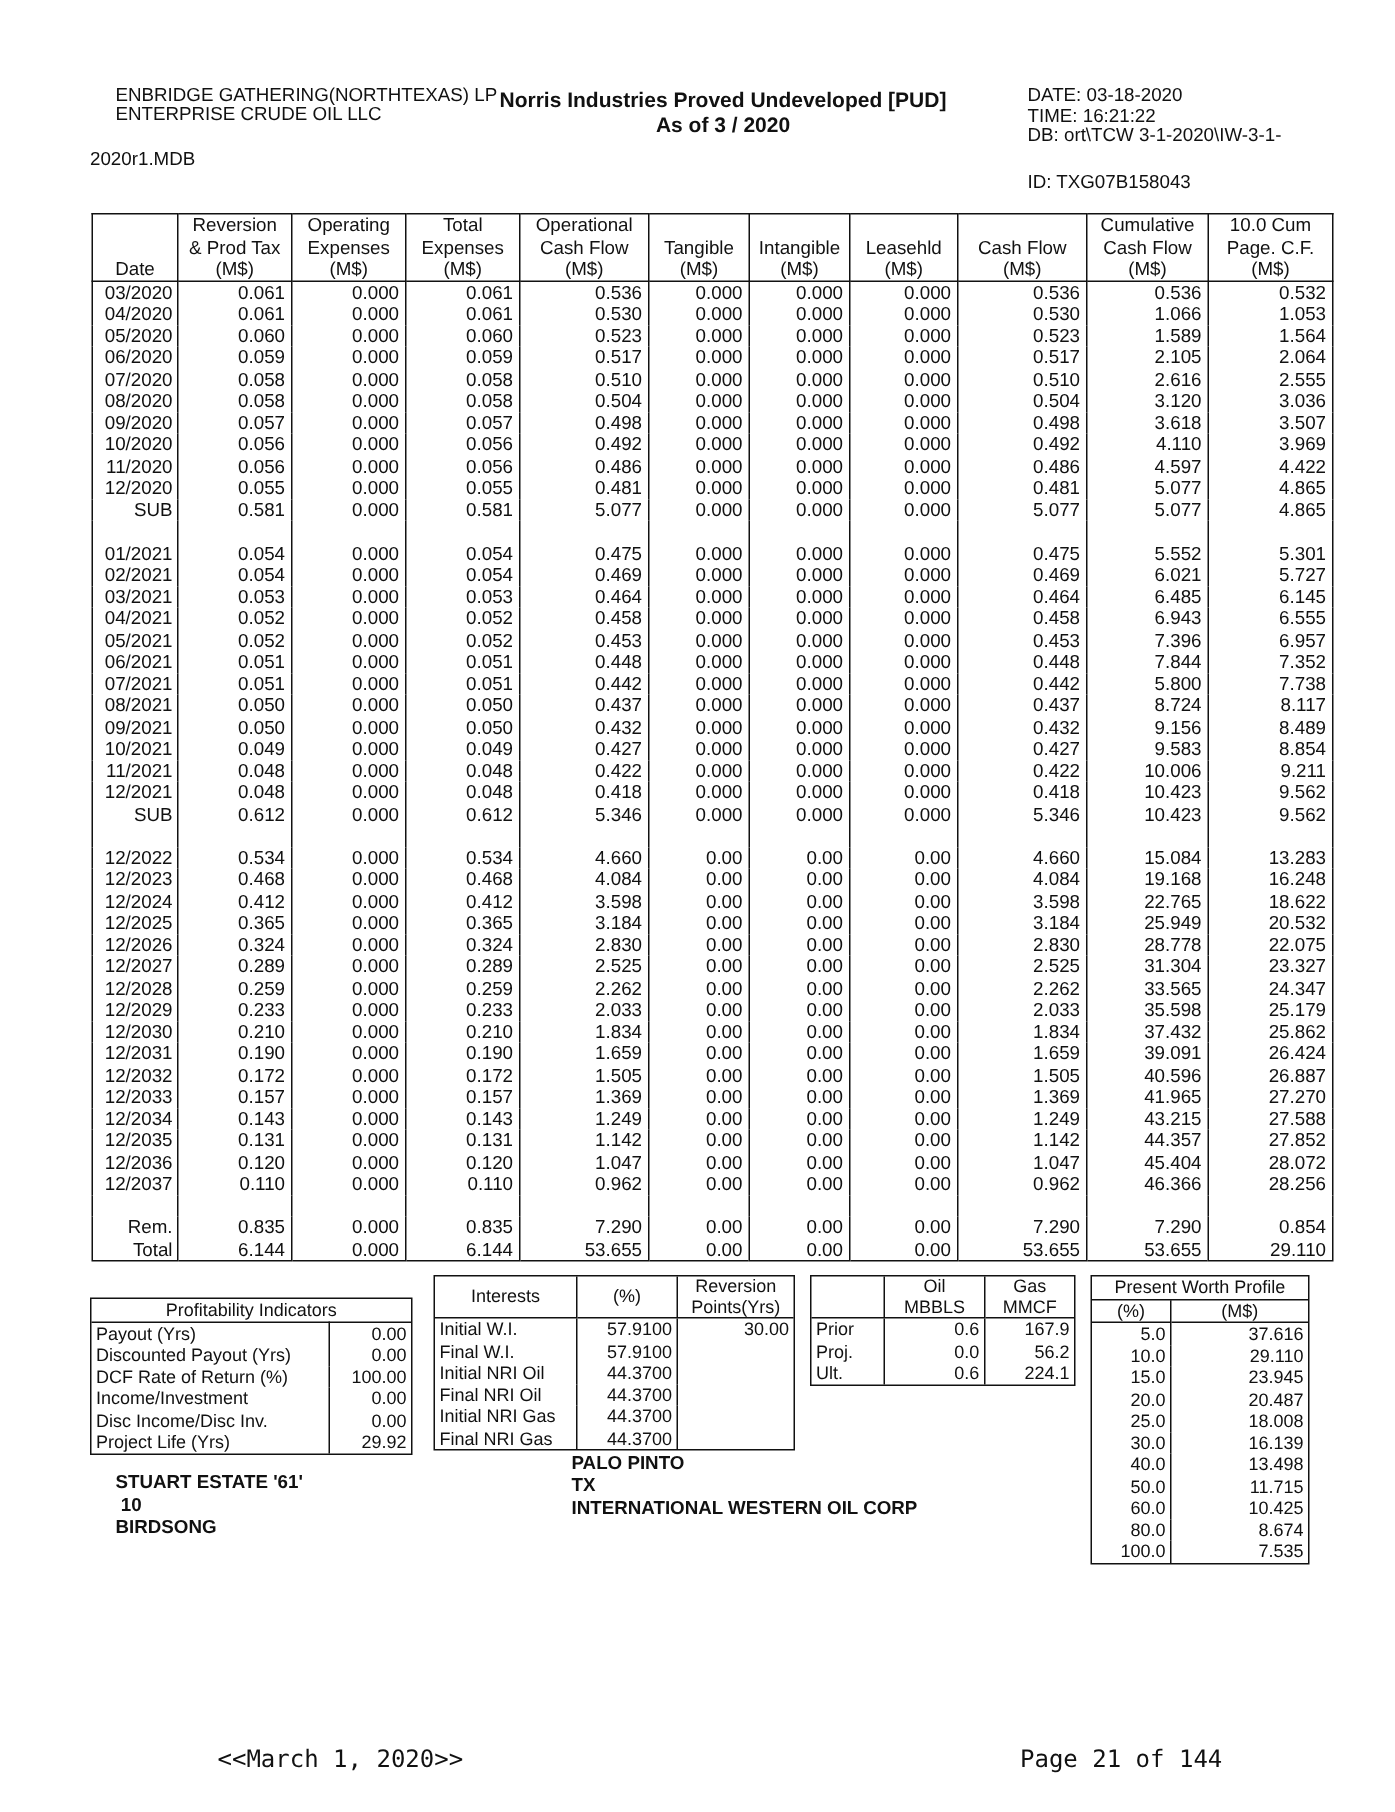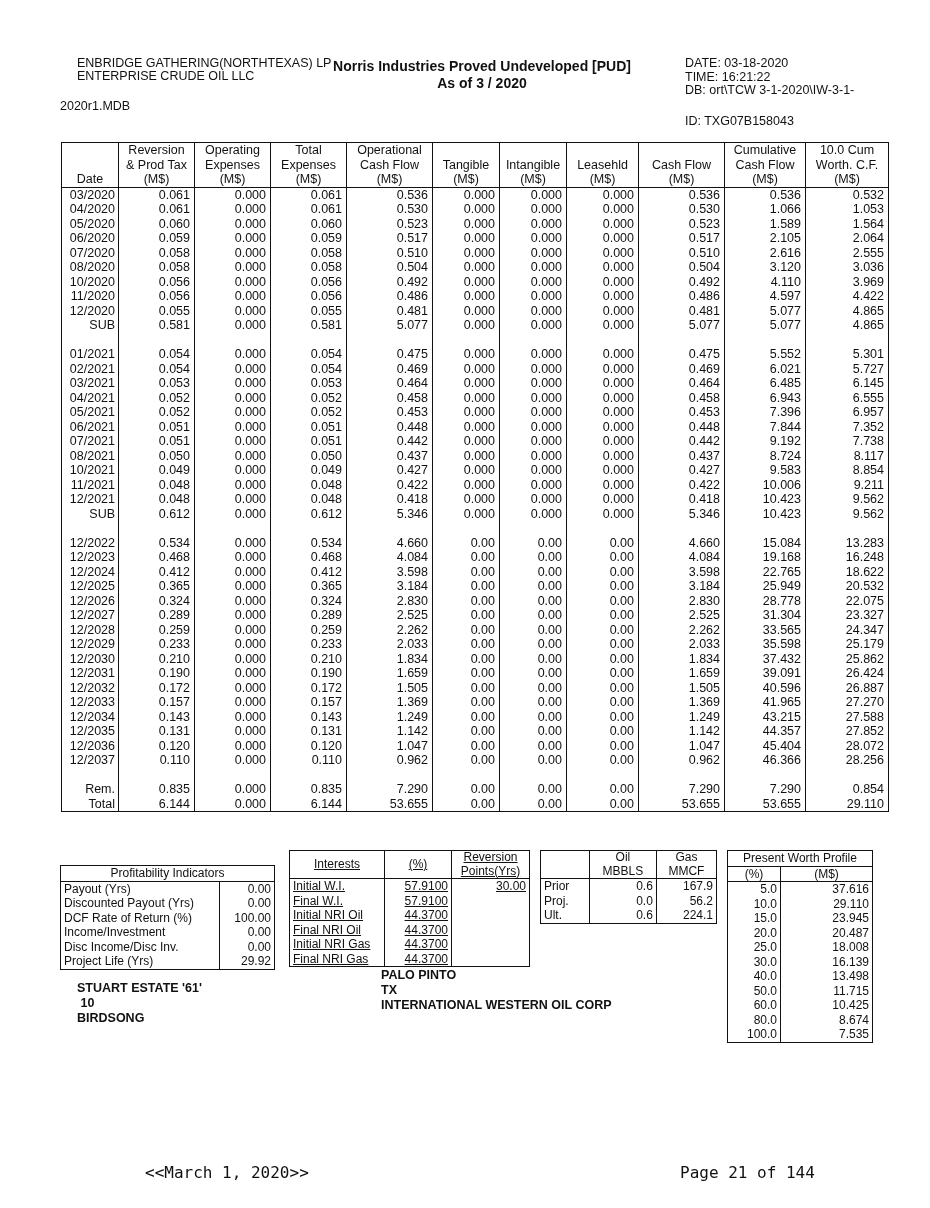--- a/index.html
+++ b/index.html
@@ -109,21 +109,21 @@
           <div>Cash Flow</div>
           <div>(M$)</div>
         </th>
         <th>
           <div>Cumulative</div>
           <div>Cash Flow</div>
           <div>(M$)</div>
         </th>
         <th>
           <div>10.0 Cum</div>
-          <div>Worth. C.F.</div>
+          <div>Page. C.F.</div>
           <div>(M$)</div>
         </th>
       </tr>
     </thead>
 <tbody>
       <tr>
         <td class="date">03/2020</td>
         <td>0.061</td>
         <td>0.000</td>
         <td>0.061</td>
@@ -194,20 +194,33 @@
         <td>0.058</td>
         <td>0.504</td>
         <td>0.000</td>
         <td>0.000</td>
         <td>0.000</td>
         <td>0.504</td>
         <td>3.120</td>
         <td>3.036</td>
       </tr>
       <tr>
+        <td class="date">09/2020</td>
+        <td>0.057</td>
+        <td>0.000</td>
+        <td>0.057</td>
+        <td>0.498</td>
+        <td>0.000</td>
+        <td>0.000</td>
+        <td>0.000</td>
+        <td>0.498</td>
+        <td>3.618</td>
+        <td>3.507</td>
+      </tr>
+      <tr>
         <td class="date">10/2020</td>
         <td>0.056</td>
         <td>0.000</td>
         <td>0.056</td>
         <td>0.492</td>
         <td>0.000</td>
         <td>0.000</td>
         <td>0.000</td>
         <td>0.492</td>
         <td>4.110</td>
@@ -346,37 +359,50 @@
       <tr>
         <td class="date">07/2021</td>
         <td>0.051</td>
         <td>0.000</td>
         <td>0.051</td>
         <td>0.442</td>
         <td>0.000</td>
         <td>0.000</td>
         <td>0.000</td>
         <td>0.442</td>
-        <td>9.192</td>
+        <td>5.800</td>
         <td>7.738</td>
       </tr>
       <tr>
         <td class="date">08/2021</td>
         <td>0.050</td>
         <td>0.000</td>
         <td>0.050</td>
         <td>0.437</td>
         <td>0.000</td>
         <td>0.000</td>
         <td>0.000</td>
         <td>0.437</td>
         <td>8.724</td>
         <td>8.117</td>
       </tr>
       <tr>
+        <td class="date">09/2021</td>
+        <td>0.050</td>
+        <td>0.000</td>
+        <td>0.050</td>
+        <td>0.432</td>
+        <td>0.000</td>
+        <td>0.000</td>
+        <td>0.000</td>
+        <td>0.432</td>
+        <td>9.156</td>
+        <td>8.489</td>
+      </tr>
+      <tr>
         <td class="date">10/2021</td>
         <td>0.049</td>
         <td>0.000</td>
         <td>0.049</td>
         <td>0.427</td>
         <td>0.000</td>
         <td>0.000</td>
         <td>0.000</td>
         <td>0.427</td>
         <td>9.583</td>
@@ -713,21 +739,21 @@
           <td class="r bl" style="width:48px;">0.00</td>
         </tr>
         <tr>
           <td>Project Life (Yrs)</td>
           <td class="r bl" style="width:48px;">29.92</td>
         </tr>
       </tbody>
   </table>
 </div>
 
-<div class="box" style="left:289px; top:850px; width:239px;text-decoration:underline;">
+<div class="box" style="left:289px; top:850px; width:239px;">
   <table>
     <tbody>
         <tr class="bb">
       <td class="c bb" style="width:88px;">Interests</td>
       <td class="c bb bl" style="width:60px;">(%)</td>
       <td class="c bb bl" style="line-height:13.5px;">
         <div>Reversion</div>
         <div>Points(Yrs)</div>
       </td>
     </tr>

